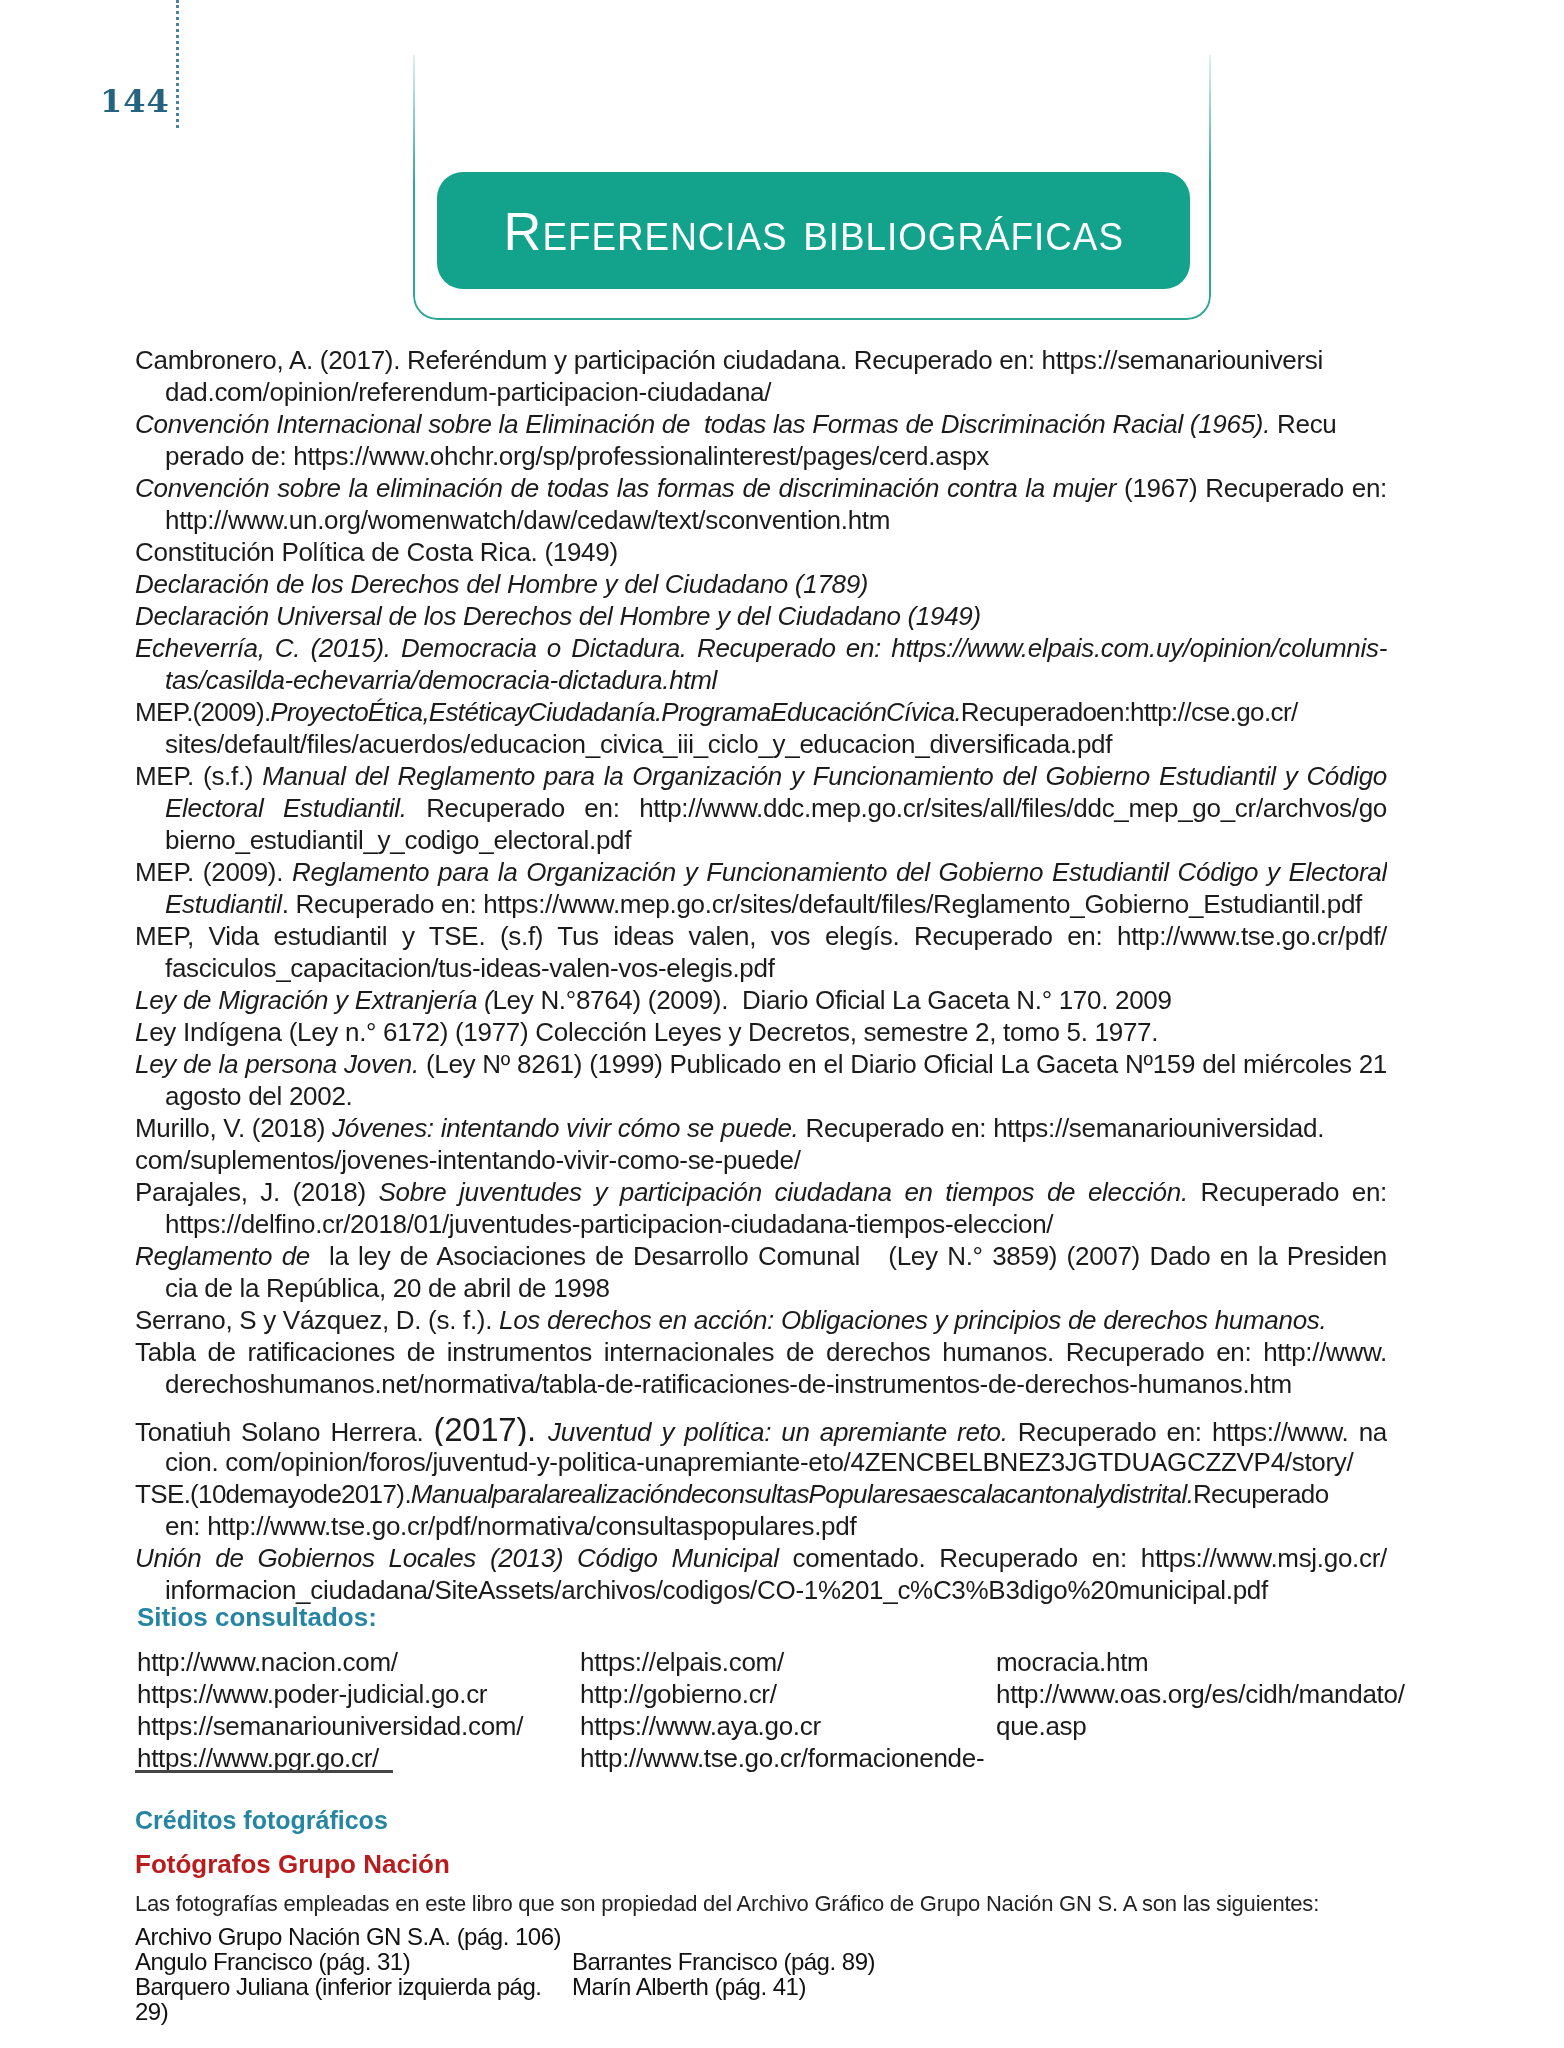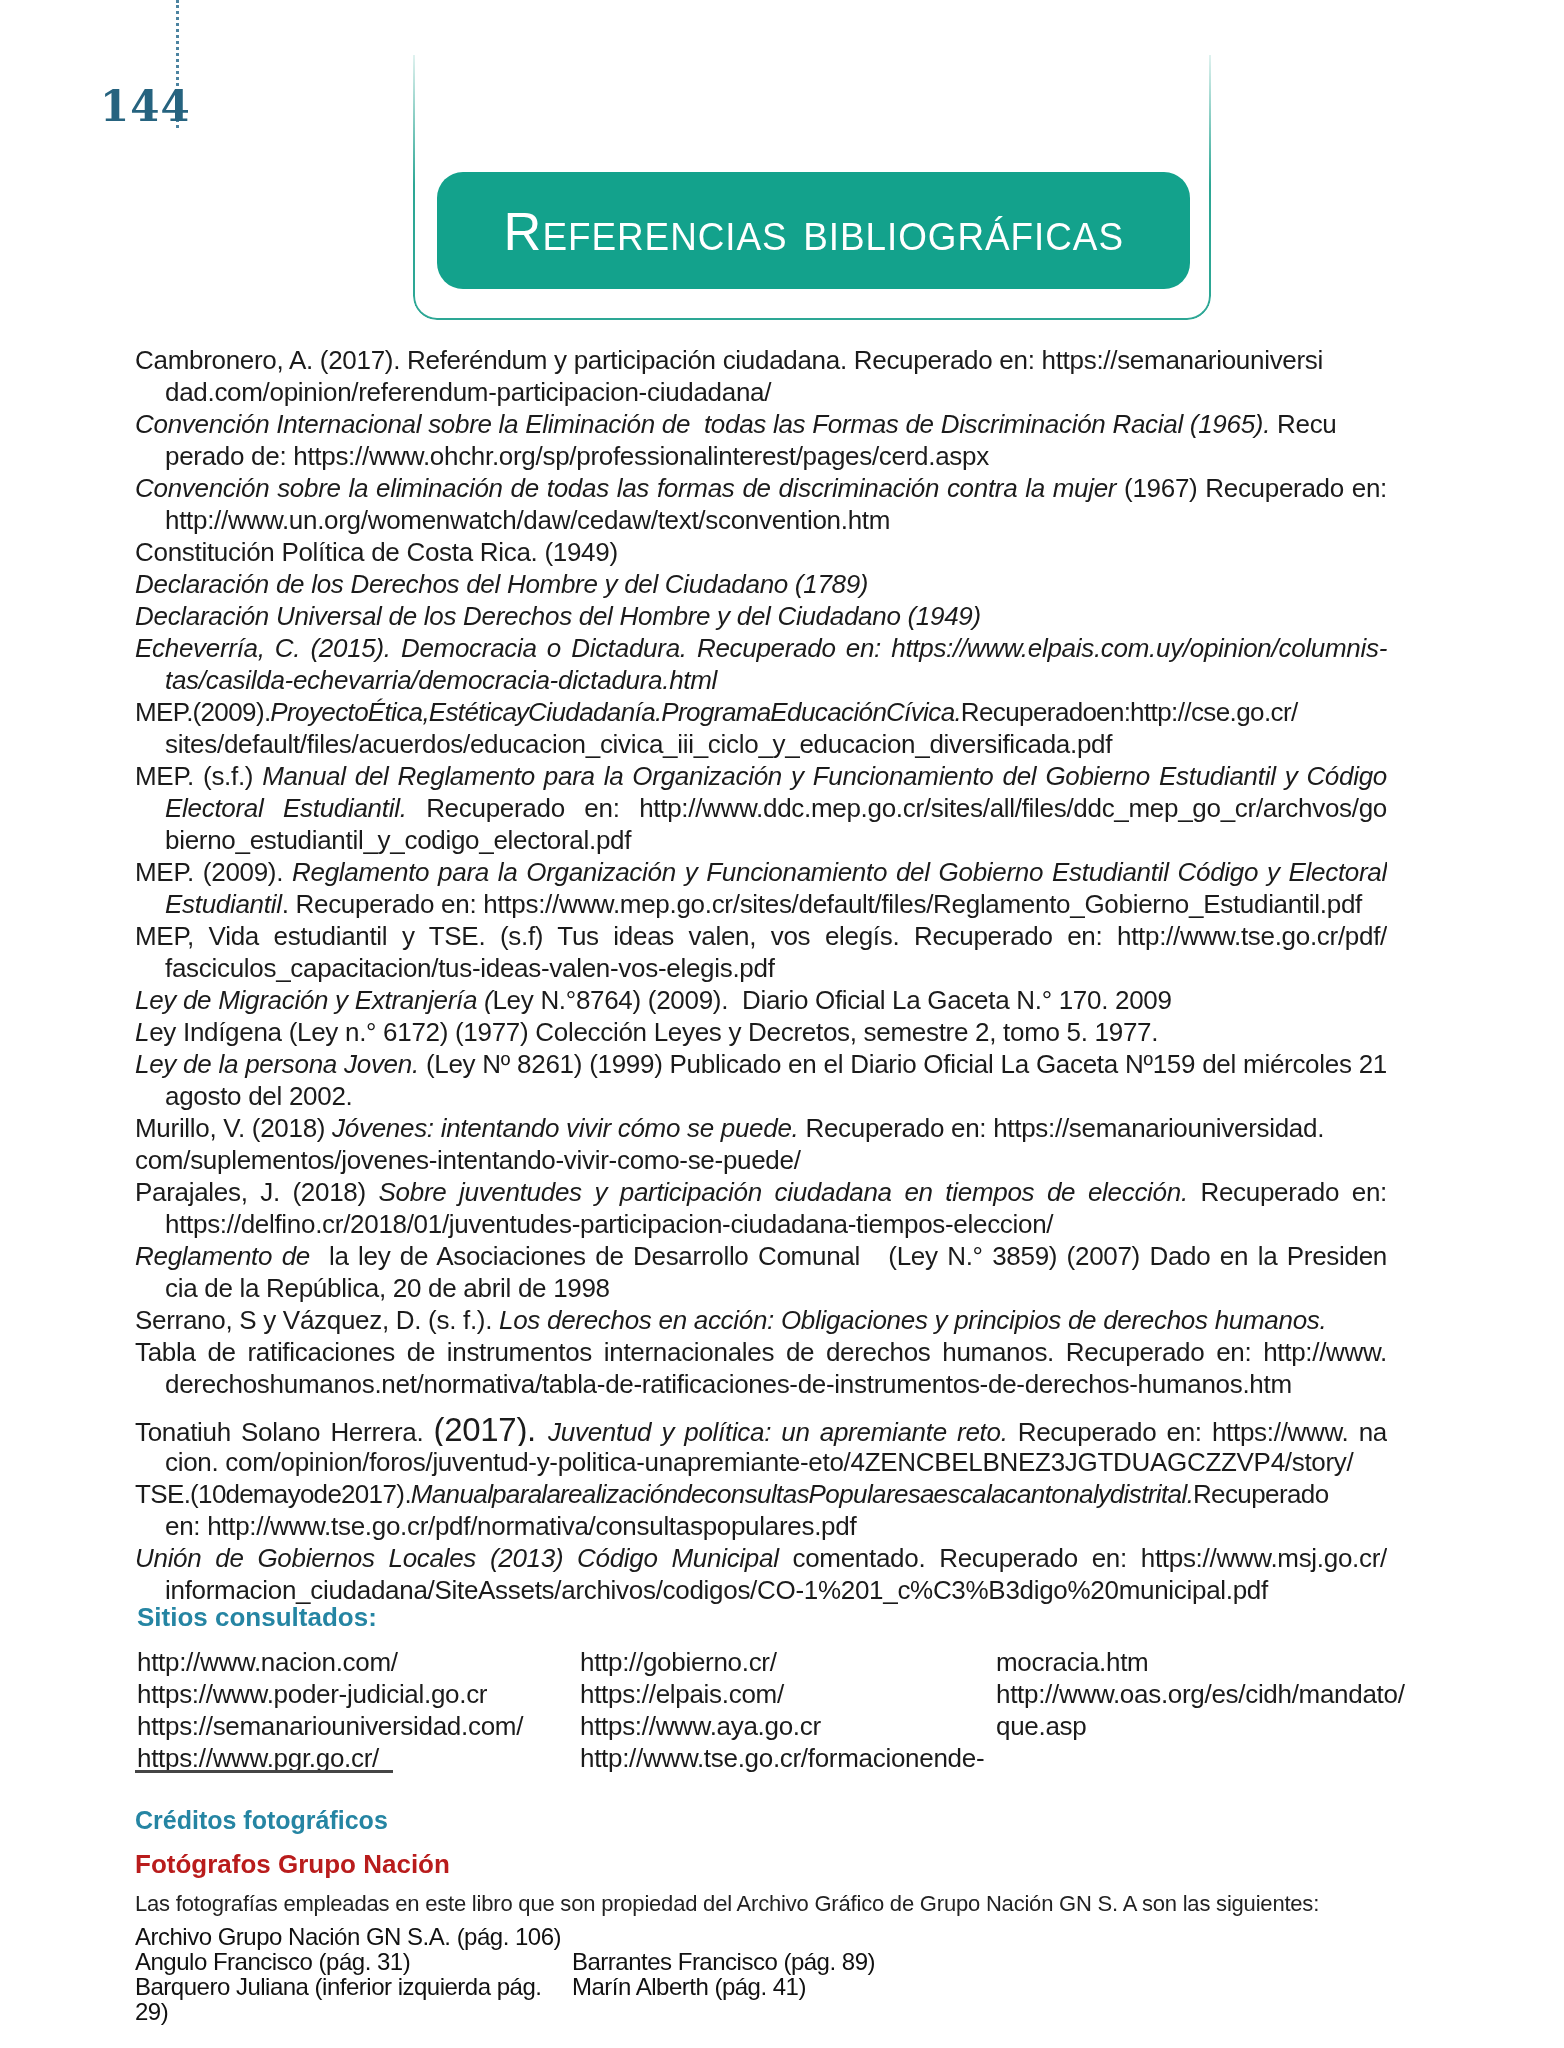--- a/index.html
+++ b/index.html
@@ -3,21 +3,21 @@
 <meta charset="utf-8">
 <style>
   html,body{margin:0;padding:0;background:#ffffff;}
   #page{position:relative;width:1564px;height:2048px;background:#ffffff;overflow:hidden;
         font-family:"Liberation Sans",sans-serif;color:#1b1b1b;}
 
   
   #dotline{position:absolute;left:176px;top:0;height:128px;width:0;
            border-left:3px dotted #4c83a0;}
   #pagenum{position:absolute;left:100px;top:82px;font-family:"DejaVu Serif","Liberation Serif",serif;
-           font-weight:bold;font-size:42px;color:#26637f;letter-spacing:1px;}
+           font-weight:bold;font-size:32px;color:#26637f;letter-spacing:1px;}
 
   
   #title-outline{position:absolute;left:413px;top:55px;width:794px;height:263px;
                  border:2px solid #2da795;border-top:none;border-radius:0 0 24px 24px;
                  -webkit-mask-image:linear-gradient(to bottom,rgba(0,0,0,.15),#000 130px);
                  mask-image:linear-gradient(to bottom,rgba(0,0,0,.15),#000 130px);}
   
   #title-box{position:absolute;left:437px;top:172px;width:753px;height:117px;background:#13a28c;
              border-radius:26px;display:flex;align-items:center;justify-content:center;}
   #title-box .t{color:#ffffff;font-size:54px;font-variant:small-caps;letter-spacing:1px;
@@ -111,22 +111,22 @@
 
   <div id="sites">
     <div id="sites-heading">Sitios consultados:</div>
     <div class="site-col c1">
         <div class="site-line">http://www.nacion.com/</div>
         <div class="site-line">https://www.poder-judicial.go.cr</div>
         <div class="site-line">https://semanariouniversidad.com/</div>
         <div class="site-line">https://www.pgr.go.cr/</div>
       </div>
     <div class="site-col c2">
+        <div class="site-line">https://elpais.com/</div>
         <div class="site-line">http://gobierno.cr/</div>
-        <div class="site-line">https://elpais.com/</div>
         <div class="site-line">https://www.aya.go.cr</div>
         <div class="site-line">http://www.tse.go.cr/formacionende-</div>
       </div>
     <div class="site-col c3">
         <div class="site-line">mocracia.htm</div>
         <div class="site-line">http://www.oas.org/es/cidh/mandato/</div>
         <div class="site-line">que.asp</div>
       </div>
   </div>
 

